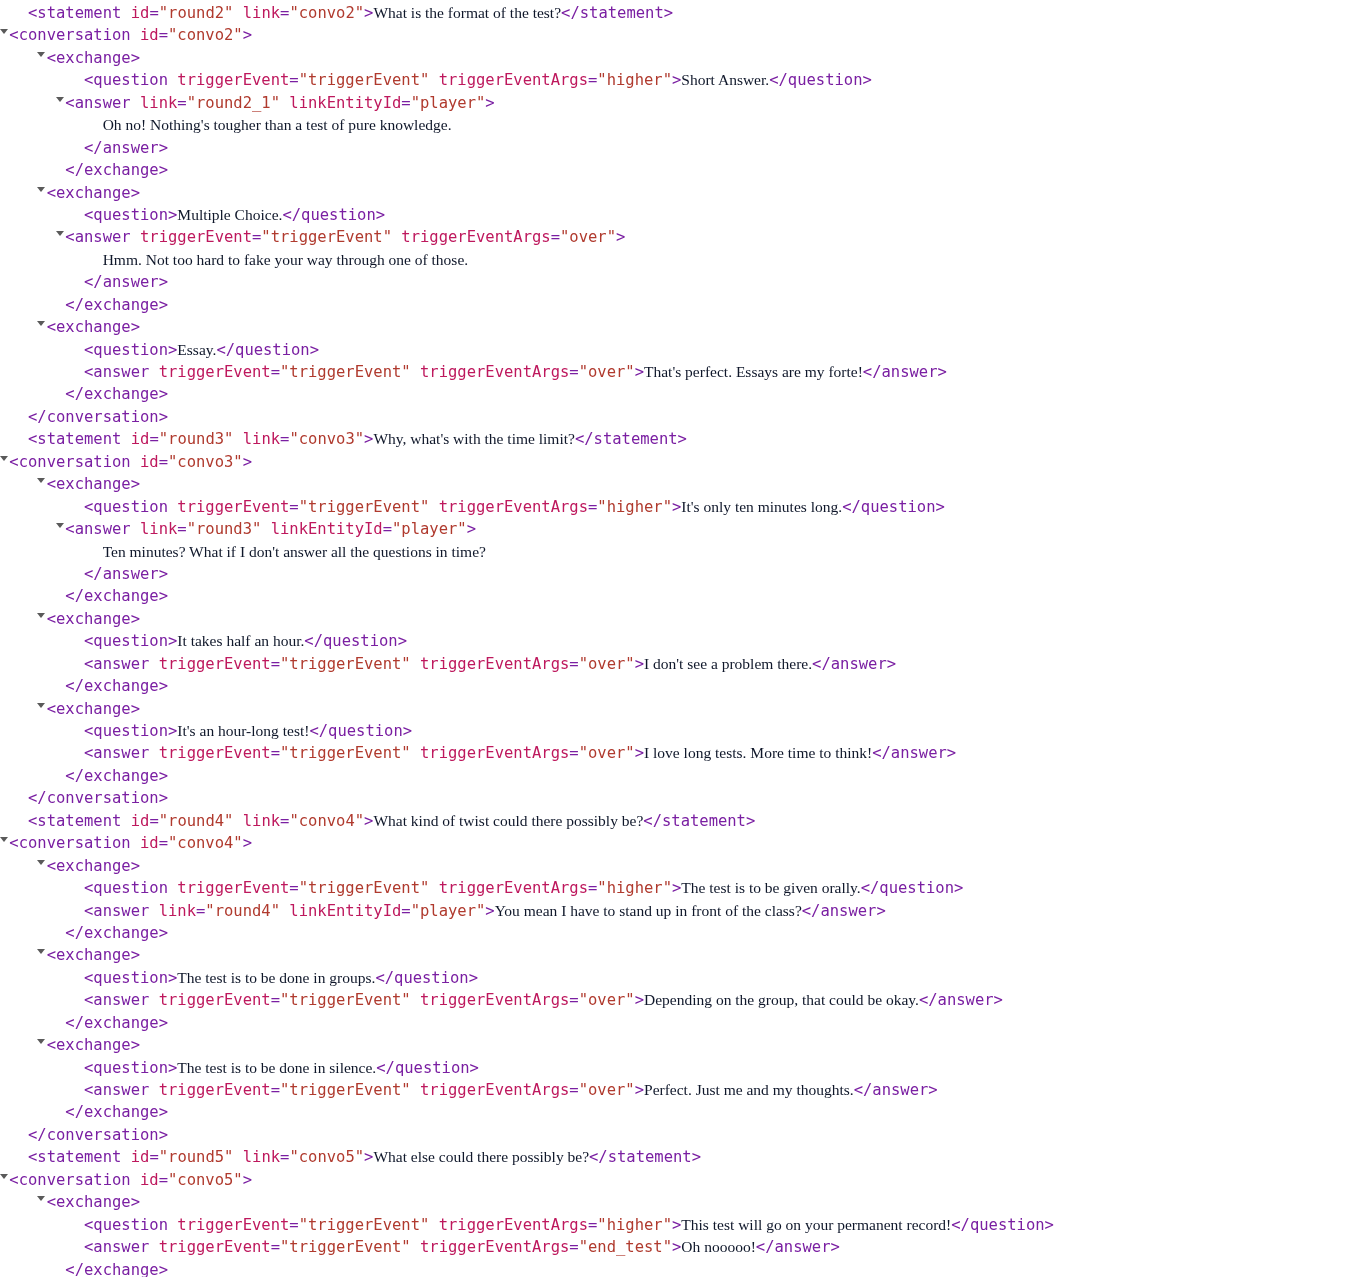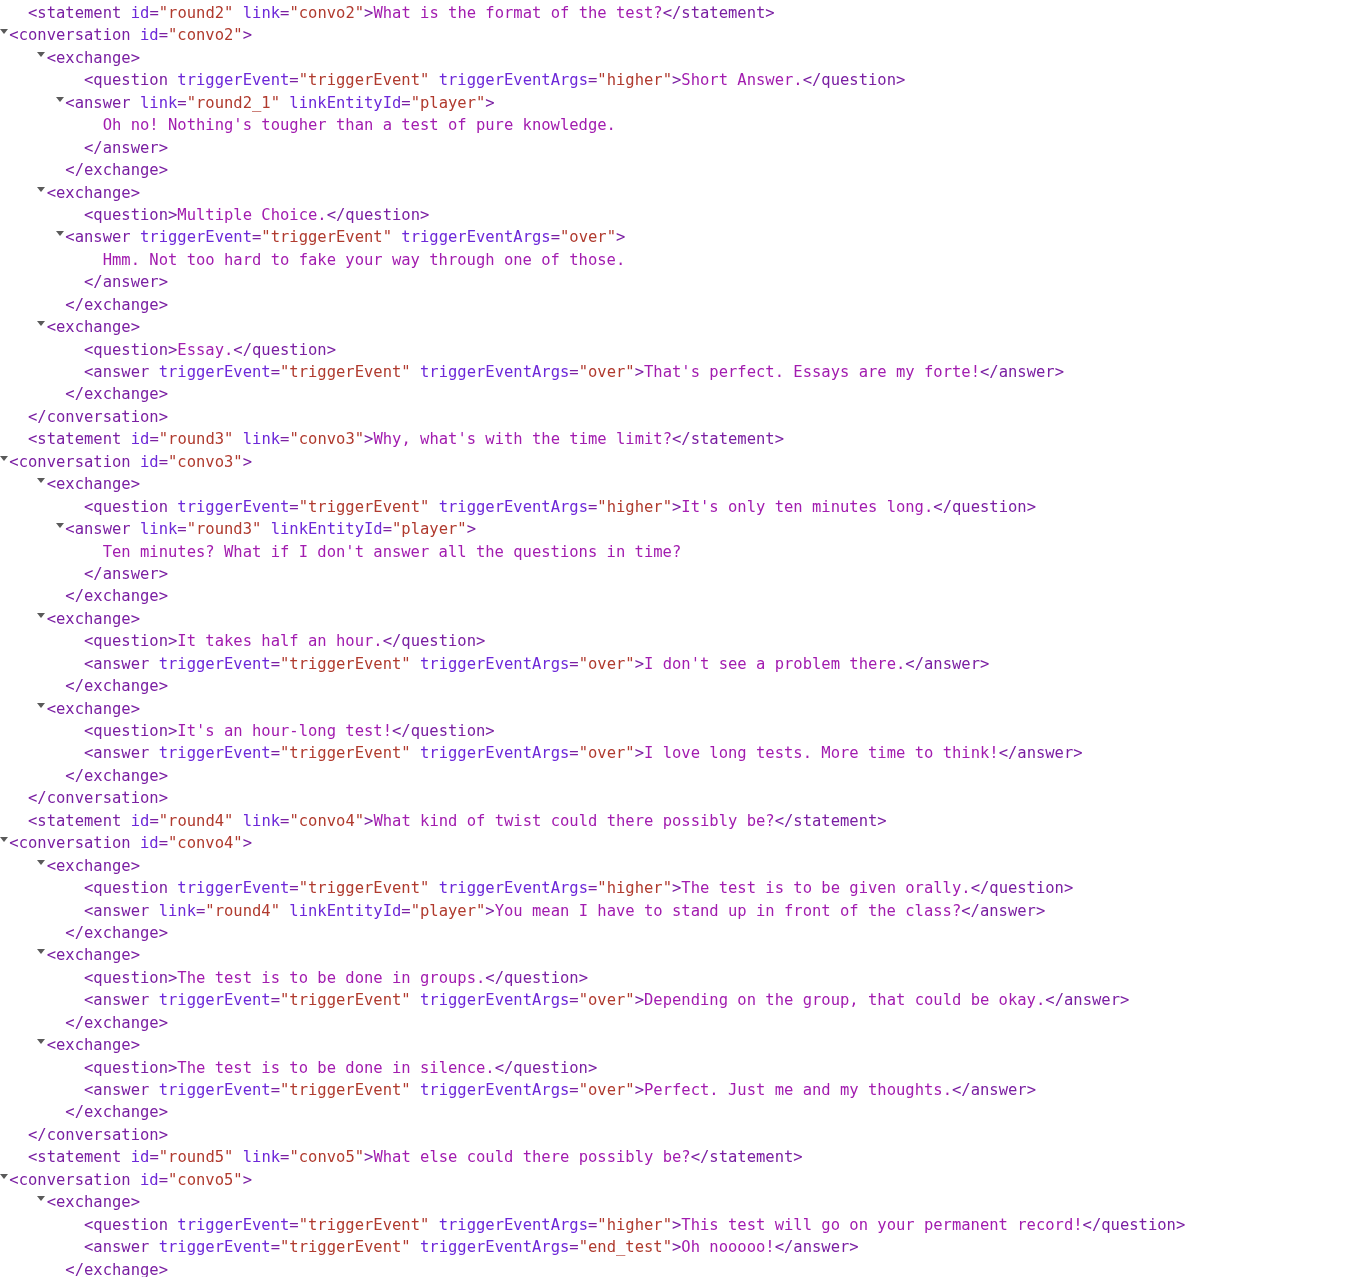--- a/index.html
+++ b/index.html
@@ -36,21 +36,21 @@
     left: 0px;
     top: -11px;
     width: 0;
     height: 0;
     border-left: 4.5px solid transparent;
     border-right: 4.5px solid transparent;
     border-top: 5.5px solid #5a5a5a;
   }
   .tag   { color: #7a1fa2; }      
   .tagn  { color: #7a1fa2; }
-  .attr  { color: #6d28d9; }      
+  .attr  { color: #be185d; }      
   .val   { color: #b03a2e; }      
-  .txt   { color: #a21caf; }      
+  .txt   { color: #0f172a; font-family: Liberation Serif, serif; }      
   .plain { color: #000000; }
 </style>
 </head>
 <body>
 
 <div id="viewer"><div class="line"><span class="plain">  </span><span class="plain"> </span><span class="tag">&lt;</span><span class="tagn">statement</span><span class="plain"> </span><span class="attr">id</span><span class="tag">=</span><span class="val">"round2"</span><span class="plain"> </span><span class="attr">link</span><span class="tag">=</span><span class="val">"convo2"</span><span class="tag">&gt;</span><span class="txt">What is the format of the test?</span><span class="tag">&lt;/</span><span class="tagn">statement</span><span class="tag">&gt;</span></div><div class="line"><span class="plain"></span><span class="tw"><span class="tri"></span></span><span class="tag">&lt;</span><span class="tagn">conversation</span><span class="plain"> </span><span class="attr">id</span><span class="tag">=</span><span class="val">"convo2"</span><span class="tag">&gt;</span></div><div class="line"><span class="plain">    </span><span class="tw"><span class="tri"></span></span><span class="tag">&lt;</span><span class="tagn">exchange</span><span class="tag">&gt;</span></div><div class="line"><span class="plain">        </span><span class="plain"> </span><span class="tag">&lt;</span><span class="tagn">question</span><span class="plain"> </span><span class="attr">triggerEvent</span><span class="tag">=</span><span class="val">"triggerEvent"</span><span class="plain"> </span><span class="attr">triggerEventArgs</span><span class="tag">=</span><span class="val">"higher"</span><span class="tag">&gt;</span><span class="txt">Short Answer.</span><span class="tag">&lt;/</span><span class="tagn">question</span><span class="tag">&gt;</span></div><div class="line"><span class="plain">      </span><span class="tw"><span class="tri"></span></span><span class="tag">&lt;</span><span class="tagn">answer</span><span class="plain"> </span><span class="attr">link</span><span class="tag">=</span><span class="val">"round2_1"</span><span class="plain"> </span><span class="attr">linkEntityId</span><span class="tag">=</span><span class="val">"player"</span><span class="tag">&gt;</span></div><div class="line"><span class="plain">          </span><span class="plain"> </span><span class="txt">Oh no! Nothing's tougher than a test of pure knowledge.</span></div><div class="line"><span class="plain">        </span><span class="plain"> </span><span class="tag">&lt;/</span><span class="tagn">answer</span><span class="tag">&gt;</span></div><div class="line"><span class="plain">      </span><span class="plain"> </span><span class="tag">&lt;/</span><span class="tagn">exchange</span><span class="tag">&gt;</span></div><div class="line"><span class="plain">    </span><span class="tw"><span class="tri"></span></span><span class="tag">&lt;</span><span class="tagn">exchange</span><span class="tag">&gt;</span></div><div class="line"><span class="plain">        </span><span class="plain"> </span><span class="tag">&lt;</span><span class="tagn">question</span><span class="tag">&gt;</span><span class="txt">Multiple Choice.</span><span class="tag">&lt;/</span><span class="tagn">question</span><span class="tag">&gt;</span></div><div class="line"><span class="plain">      </span><span class="tw"><span class="tri"></span></span><span class="tag">&lt;</span><span class="tagn">answer</span><span class="plain"> </span><span class="attr">triggerEvent</span><span class="tag">=</span><span class="val">"triggerEvent"</span><span class="plain"> </span><span class="attr">triggerEventArgs</span><span class="tag">=</span><span class="val">"over"</span><span class="tag">&gt;</span></div><div class="line"><span class="plain">          </span><span class="plain"> </span><span class="txt">Hmm. Not too hard to fake your way through one of those.</span></div><div class="line"><span class="plain">        </span><span class="plain"> </span><span class="tag">&lt;/</span><span class="tagn">answer</span><span class="tag">&gt;</span></div><div class="line"><span class="plain">      </span><span class="plain"> </span><span class="tag">&lt;/</span><span class="tagn">exchange</span><span class="tag">&gt;</span></div><div class="line"><span class="plain">    </span><span class="tw"><span class="tri"></span></span><span class="tag">&lt;</span><span class="tagn">exchange</span><span class="tag">&gt;</span></div><div class="line"><span class="plain">        </span><span class="plain"> </span><span class="tag">&lt;</span><span class="tagn">question</span><span class="tag">&gt;</span><span class="txt">Essay.</span><span class="tag">&lt;/</span><span class="tagn">question</span><span class="tag">&gt;</span></div><div class="line"><span class="plain">        </span><span class="plain"> </span><span class="tag">&lt;</span><span class="tagn">answer</span><span class="plain"> </span><span class="attr">triggerEvent</span><span class="tag">=</span><span class="val">"triggerEvent"</span><span class="plain"> </span><span class="attr">triggerEventArgs</span><span class="tag">=</span><span class="val">"over"</span><span class="tag">&gt;</span><span class="txt">That's perfect. Essays are my forte!</span><span class="tag">&lt;/</span><span class="tagn">answer</span><span class="tag">&gt;</span></div><div class="line"><span class="plain">      </span><span class="plain"> </span><span class="tag">&lt;/</span><span class="tagn">exchange</span><span class="tag">&gt;</span></div><div class="line"><span class="plain">  </span><span class="plain"> </span><span class="tag">&lt;/</span><span class="tagn">conversation</span><span class="tag">&gt;</span></div><div class="line"><span class="plain">  </span><span class="plain"> </span><span class="tag">&lt;</span><span class="tagn">statement</span><span class="plain"> </span><span class="attr">id</span><span class="tag">=</span><span class="val">"round3"</span><span class="plain"> </span><span class="attr">link</span><span class="tag">=</span><span class="val">"convo3"</span><span class="tag">&gt;</span><span class="txt">Why, what's with the time limit?</span><span class="tag">&lt;/</span><span class="tagn">statement</span><span class="tag">&gt;</span></div><div class="line"><span class="plain"></span><span class="tw"><span class="tri"></span></span><span class="tag">&lt;</span><span class="tagn">conversation</span><span class="plain"> </span><span class="attr">id</span><span class="tag">=</span><span class="val">"convo3"</span><span class="tag">&gt;</span></div><div class="line"><span class="plain">    </span><span class="tw"><span class="tri"></span></span><span class="tag">&lt;</span><span class="tagn">exchange</span><span class="tag">&gt;</span></div><div class="line"><span class="plain">        </span><span class="plain"> </span><span class="tag">&lt;</span><span class="tagn">question</span><span class="plain"> </span><span class="attr">triggerEvent</span><span class="tag">=</span><span class="val">"triggerEvent"</span><span class="plain"> </span><span class="attr">triggerEventArgs</span><span class="tag">=</span><span class="val">"higher"</span><span class="tag">&gt;</span><span class="txt">It's only ten minutes long.</span><span class="tag">&lt;/</span><span class="tagn">question</span><span class="tag">&gt;</span></div><div class="line"><span class="plain">      </span><span class="tw"><span class="tri"></span></span><span class="tag">&lt;</span><span class="tagn">answer</span><span class="plain"> </span><span class="attr">link</span><span class="tag">=</span><span class="val">"round3"</span><span class="plain"> </span><span class="attr">linkEntityId</span><span class="tag">=</span><span class="val">"player"</span><span class="tag">&gt;</span></div><div class="line"><span class="plain">          </span><span class="plain"> </span><span class="txt">Ten minutes? What if I don't answer all the questions in time?</span></div><div class="line"><span class="plain">        </span><span class="plain"> </span><span class="tag">&lt;/</span><span class="tagn">answer</span><span class="tag">&gt;</span></div><div class="line"><span class="plain">      </span><span class="plain"> </span><span class="tag">&lt;/</span><span class="tagn">exchange</span><span class="tag">&gt;</span></div><div class="line"><span class="plain">    </span><span class="tw"><span class="tri"></span></span><span class="tag">&lt;</span><span class="tagn">exchange</span><span class="tag">&gt;</span></div><div class="line"><span class="plain">        </span><span class="plain"> </span><span class="tag">&lt;</span><span class="tagn">question</span><span class="tag">&gt;</span><span class="txt">It takes half an hour.</span><span class="tag">&lt;/</span><span class="tagn">question</span><span class="tag">&gt;</span></div><div class="line"><span class="plain">        </span><span class="plain"> </span><span class="tag">&lt;</span><span class="tagn">answer</span><span class="plain"> </span><span class="attr">triggerEvent</span><span class="tag">=</span><span class="val">"triggerEvent"</span><span class="plain"> </span><span class="attr">triggerEventArgs</span><span class="tag">=</span><span class="val">"over"</span><span class="tag">&gt;</span><span class="txt">I don't see a problem there.</span><span class="tag">&lt;/</span><span class="tagn">answer</span><span class="tag">&gt;</span></div><div class="line"><span class="plain">      </span><span class="plain"> </span><span class="tag">&lt;/</span><span class="tagn">exchange</span><span class="tag">&gt;</span></div><div class="line"><span class="plain">    </span><span class="tw"><span class="tri"></span></span><span class="tag">&lt;</span><span class="tagn">exchange</span><span class="tag">&gt;</span></div><div class="line"><span class="plain">        </span><span class="plain"> </span><span class="tag">&lt;</span><span class="tagn">question</span><span class="tag">&gt;</span><span class="txt">It's an hour-long test!</span><span class="tag">&lt;/</span><span class="tagn">question</span><span class="tag">&gt;</span></div><div class="line"><span class="plain">        </span><span class="plain"> </span><span class="tag">&lt;</span><span class="tagn">answer</span><span class="plain"> </span><span class="attr">triggerEvent</span><span class="tag">=</span><span class="val">"triggerEvent"</span><span class="plain"> </span><span class="attr">triggerEventArgs</span><span class="tag">=</span><span class="val">"over"</span><span class="tag">&gt;</span><span class="txt">I love long tests. More time to think!</span><span class="tag">&lt;/</span><span class="tagn">answer</span><span class="tag">&gt;</span></div><div class="line"><span class="plain">      </span><span class="plain"> </span><span class="tag">&lt;/</span><span class="tagn">exchange</span><span class="tag">&gt;</span></div><div class="line"><span class="plain">  </span><span class="plain"> </span><span class="tag">&lt;/</span><span class="tagn">conversation</span><span class="tag">&gt;</span></div><div class="line"><span class="plain">  </span><span class="plain"> </span><span class="tag">&lt;</span><span class="tagn">statement</span><span class="plain"> </span><span class="attr">id</span><span class="tag">=</span><span class="val">"round4"</span><span class="plain"> </span><span class="attr">link</span><span class="tag">=</span><span class="val">"convo4"</span><span class="tag">&gt;</span><span class="txt">What kind of twist could there possibly be?</span><span class="tag">&lt;/</span><span class="tagn">statement</span><span class="tag">&gt;</span></div><div class="line"><span class="plain"></span><span class="tw"><span class="tri"></span></span><span class="tag">&lt;</span><span class="tagn">conversation</span><span class="plain"> </span><span class="attr">id</span><span class="tag">=</span><span class="val">"convo4"</span><span class="tag">&gt;</span></div><div class="line"><span class="plain">    </span><span class="tw"><span class="tri"></span></span><span class="tag">&lt;</span><span class="tagn">exchange</span><span class="tag">&gt;</span></div><div class="line"><span class="plain">        </span><span class="plain"> </span><span class="tag">&lt;</span><span class="tagn">question</span><span class="plain"> </span><span class="attr">triggerEvent</span><span class="tag">=</span><span class="val">"triggerEvent"</span><span class="plain"> </span><span class="attr">triggerEventArgs</span><span class="tag">=</span><span class="val">"higher"</span><span class="tag">&gt;</span><span class="txt">The test is to be given orally.</span><span class="tag">&lt;/</span><span class="tagn">question</span><span class="tag">&gt;</span></div><div class="line"><span class="plain">        </span><span class="plain"> </span><span class="tag">&lt;</span><span class="tagn">answer</span><span class="plain"> </span><span class="attr">link</span><span class="tag">=</span><span class="val">"round4"</span><span class="plain"> </span><span class="attr">linkEntityId</span><span class="tag">=</span><span class="val">"player"</span><span class="tag">&gt;</span><span class="txt">You mean I have to stand up in front of the class?</span><span class="tag">&lt;/</span><span class="tagn">answer</span><span class="tag">&gt;</span></div><div class="line"><span class="plain">      </span><span class="plain"> </span><span class="tag">&lt;/</span><span class="tagn">exchange</span><span class="tag">&gt;</span></div><div class="line"><span class="plain">    </span><span class="tw"><span class="tri"></span></span><span class="tag">&lt;</span><span class="tagn">exchange</span><span class="tag">&gt;</span></div><div class="line"><span class="plain">        </span><span class="plain"> </span><span class="tag">&lt;</span><span class="tagn">question</span><span class="tag">&gt;</span><span class="txt">The test is to be done in groups.</span><span class="tag">&lt;/</span><span class="tagn">question</span><span class="tag">&gt;</span></div><div class="line"><span class="plain">        </span><span class="plain"> </span><span class="tag">&lt;</span><span class="tagn">answer</span><span class="plain"> </span><span class="attr">triggerEvent</span><span class="tag">=</span><span class="val">"triggerEvent"</span><span class="plain"> </span><span class="attr">triggerEventArgs</span><span class="tag">=</span><span class="val">"over"</span><span class="tag">&gt;</span><span class="txt">Depending on the group, that could be okay.</span><span class="tag">&lt;/</span><span class="tagn">answer</span><span class="tag">&gt;</span></div><div class="line"><span class="plain">      </span><span class="plain"> </span><span class="tag">&lt;/</span><span class="tagn">exchange</span><span class="tag">&gt;</span></div><div class="line"><span class="plain">    </span><span class="tw"><span class="tri"></span></span><span class="tag">&lt;</span><span class="tagn">exchange</span><span class="tag">&gt;</span></div><div class="line"><span class="plain">        </span><span class="plain"> </span><span class="tag">&lt;</span><span class="tagn">question</span><span class="tag">&gt;</span><span class="txt">The test is to be done in silence.</span><span class="tag">&lt;/</span><span class="tagn">question</span><span class="tag">&gt;</span></div><div class="line"><span class="plain">        </span><span class="plain"> </span><span class="tag">&lt;</span><span class="tagn">answer</span><span class="plain"> </span><span class="attr">triggerEvent</span><span class="tag">=</span><span class="val">"triggerEvent"</span><span class="plain"> </span><span class="attr">triggerEventArgs</span><span class="tag">=</span><span class="val">"over"</span><span class="tag">&gt;</span><span class="txt">Perfect. Just me and my thoughts.</span><span class="tag">&lt;/</span><span class="tagn">answer</span><span class="tag">&gt;</span></div><div class="line"><span class="plain">      </span><span class="plain"> </span><span class="tag">&lt;/</span><span class="tagn">exchange</span><span class="tag">&gt;</span></div><div class="line"><span class="plain">  </span><span class="plain"> </span><span class="tag">&lt;/</span><span class="tagn">conversation</span><span class="tag">&gt;</span></div><div class="line"><span class="plain">  </span><span class="plain"> </span><span class="tag">&lt;</span><span class="tagn">statement</span><span class="plain"> </span><span class="attr">id</span><span class="tag">=</span><span class="val">"round5"</span><span class="plain"> </span><span class="attr">link</span><span class="tag">=</span><span class="val">"convo5"</span><span class="tag">&gt;</span><span class="txt">What else could there possibly be?</span><span class="tag">&lt;/</span><span class="tagn">statement</span><span class="tag">&gt;</span></div><div class="line"><span class="plain"></span><span class="tw"><span class="tri"></span></span><span class="tag">&lt;</span><span class="tagn">conversation</span><span class="plain"> </span><span class="attr">id</span><span class="tag">=</span><span class="val">"convo5"</span><span class="tag">&gt;</span></div><div class="line"><span class="plain">    </span><span class="tw"><span class="tri"></span></span><span class="tag">&lt;</span><span class="tagn">exchange</span><span class="tag">&gt;</span></div><div class="line"><span class="plain">        </span><span class="plain"> </span><span class="tag">&lt;</span><span class="tagn">question</span><span class="plain"> </span><span class="attr">triggerEvent</span><span class="tag">=</span><span class="val">"triggerEvent"</span><span class="plain"> </span><span class="attr">triggerEventArgs</span><span class="tag">=</span><span class="val">"higher"</span><span class="tag">&gt;</span><span class="txt">This test will go on your permanent record!</span><span class="tag">&lt;/</span><span class="tagn">question</span><span class="tag">&gt;</span></div><div class="line"><span class="plain">        </span><span class="plain"> </span><span class="tag">&lt;</span><span class="tagn">answer</span><span class="plain"> </span><span class="attr">triggerEvent</span><span class="tag">=</span><span class="val">"triggerEvent"</span><span class="plain"> </span><span class="attr">triggerEventArgs</span><span class="tag">=</span><span class="val">"end_test"</span><span class="tag">&gt;</span><span class="txt">Oh nooooo!</span><span class="tag">&lt;/</span><span class="tagn">answer</span><span class="tag">&gt;</span></div><div class="line"><span class="plain">      </span><span class="plain"> </span><span class="tag">&lt;/</span><span class="tagn">exchange</span><span class="tag">&gt;</span></div></div>
 
 </body></html>

